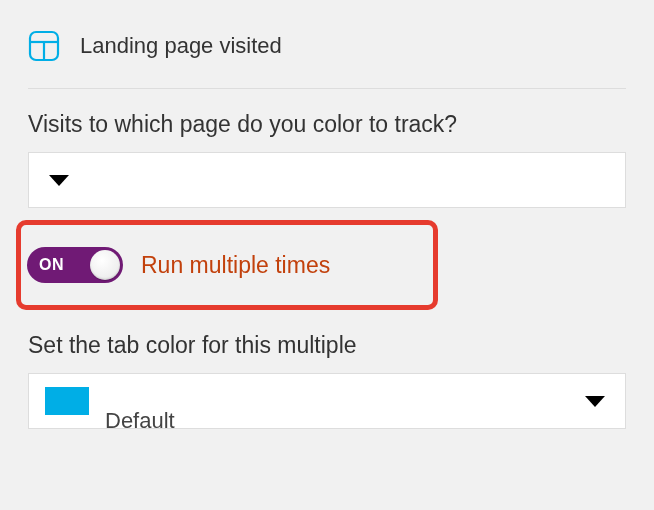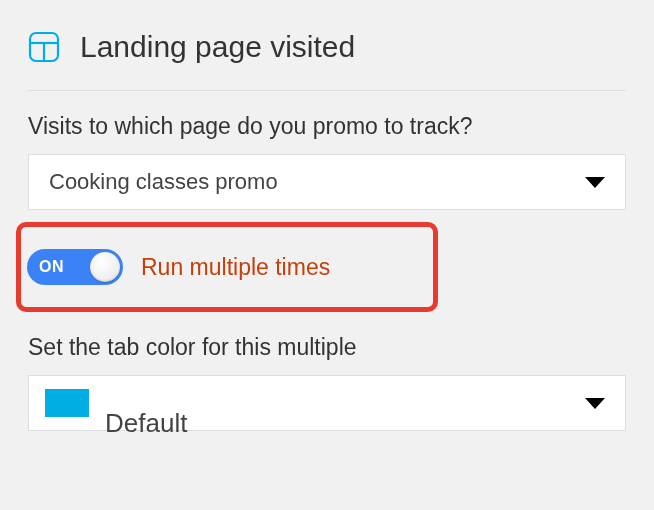--- a/index.html
+++ b/index.html
@@ -20,21 +20,21 @@
       gap: 20px;
       padding-bottom: 26px;
       border-bottom: 1px solid #ddd;
     }
     .header-icon {
       width: 32px;
       height: 32px;
       flex-shrink: 0;
     }
     .header-title {
-      font-size: 30px;
+      font-size: 22px;
       color: #333;
       font-weight: 400;
     }
     .section {
       margin-top: 22px;
     }
     .section-label {
       font-size: 23px;
       color: #333;
       font-weight: 400;
@@ -69,21 +69,21 @@
       display: inline-block;
     }
     .toggle-row {
       display: flex;
       align-items: center;
       gap: 18px;
     }
     .toggle {
       width: 96px;
       height: 36px;
-      background: #3b82f6;
+      background: #701a75;
       border-radius: 18px;
       position: relative;
       display: flex;
       align-items: center;
       cursor: pointer;
     }
     .toggle-label {
       color: #fff;
       font-size: 16px;
       font-weight: 700;
@@ -117,21 +117,21 @@
       display: flex;
       align-items: center;
       gap: 16px;
     }
     .color-swatch {
       width: 44px;
       height: 28px;
       background: #00aee6;
     }
     .color-label {
-      font-size: 26px;
+      font-size: 22px;
       color: #444;
       margin-top: 40px;
     }
   </style>
 </head>
 <body>
 
 <div class="panel">
 
   <div class="header-row">
@@ -139,23 +139,22 @@
       <svg viewBox="0 0 32 32" width="32" height="32">
         <rect x="2" y="2" width="28" height="28" rx="6" ry="6" fill="none" stroke="#00aee6" stroke-width="2.2"></rect>
         <line x1="2" y1="12" x2="30" y2="12" stroke="#00aee6" stroke-width="2.2"></line>
         <line x1="16" y1="12" x2="16" y2="30" stroke="#00aee6" stroke-width="2.2"></line>
       </svg>
     </span>
     <div class="header-title">Landing page visited</div>
   </div>
 
   <div class="section">
-    <div class="section-label">Visits to which page do you promo to track?</div>
+    <div class="section-label">Visits to which page do you color to track?</div>
     <div class="select-box">
-      <span>Cooking classes promo</span>
       <span class="chevron-down"></span>
     </div>
   </div>
 
   <div class="highlight-frame">
     <div class="toggle-row">
       <div class="toggle">
         <span class="toggle-label">ON</span>
         <span class="toggle-knob"></span>
       </div>

